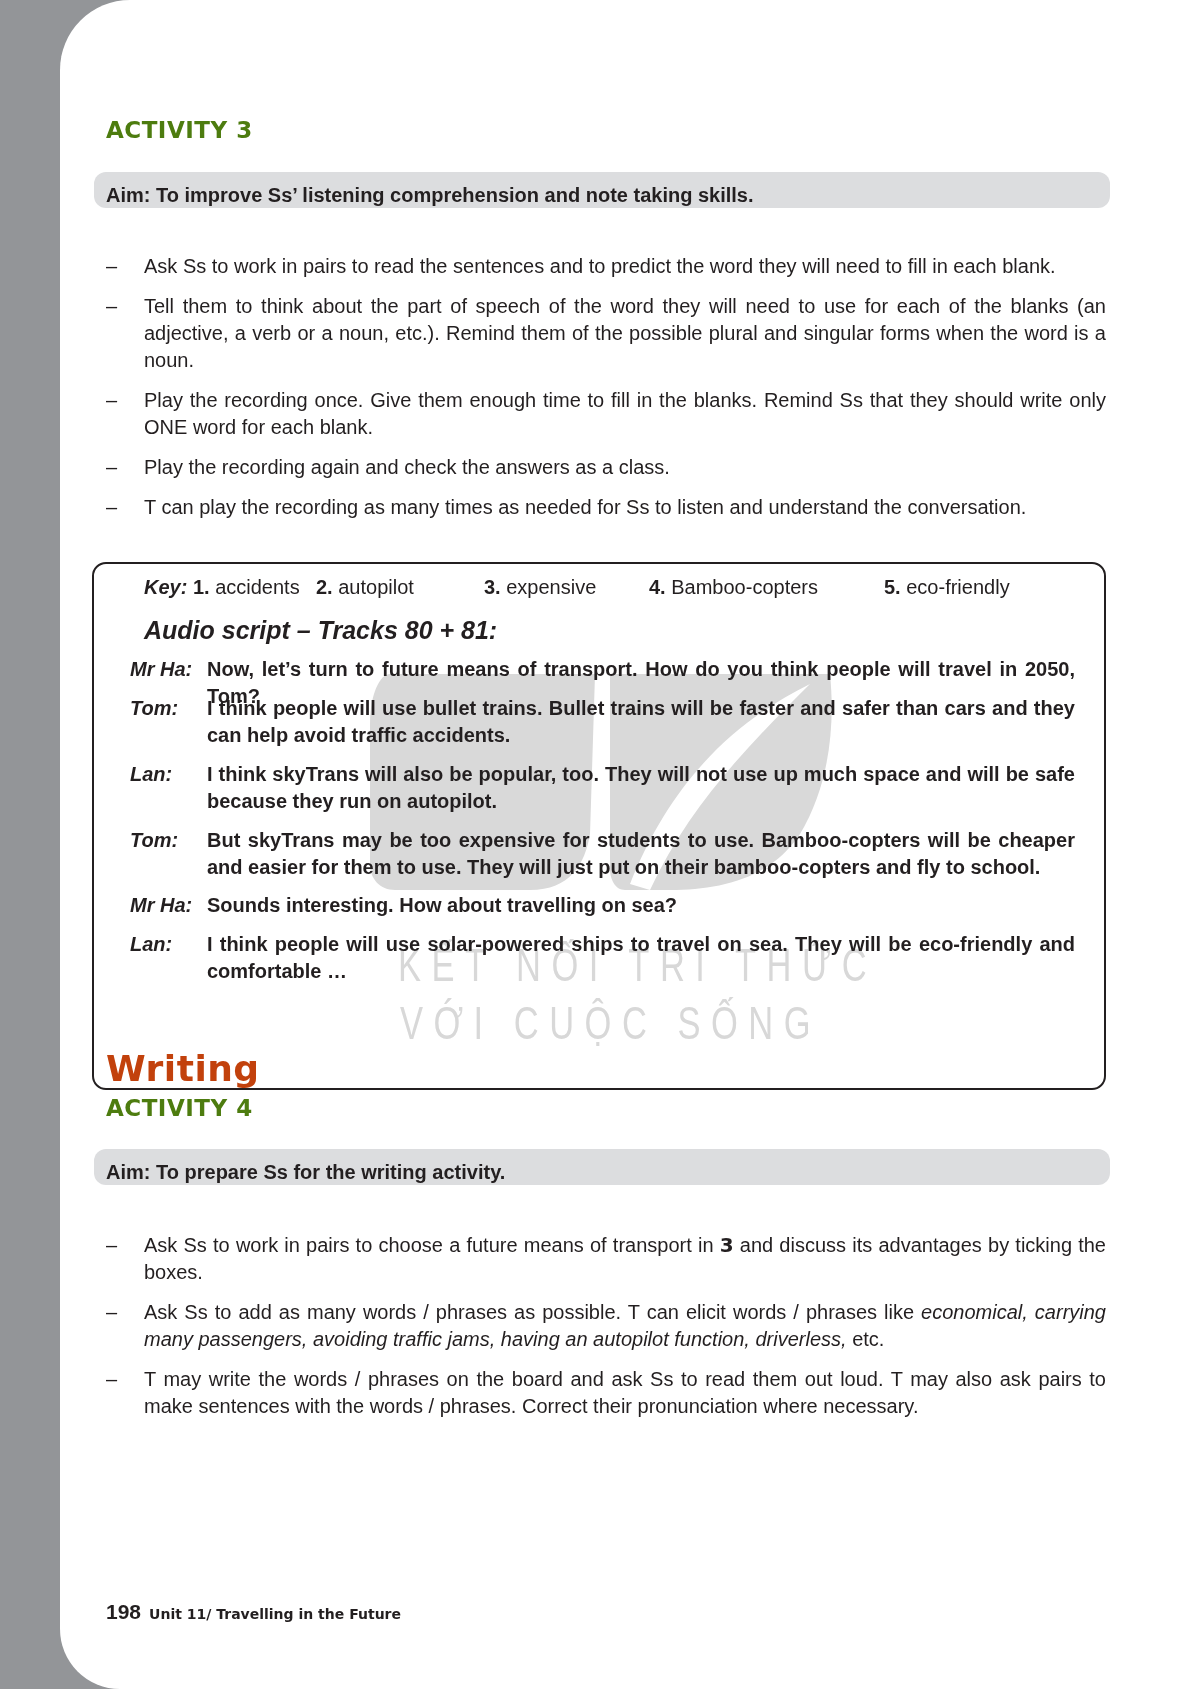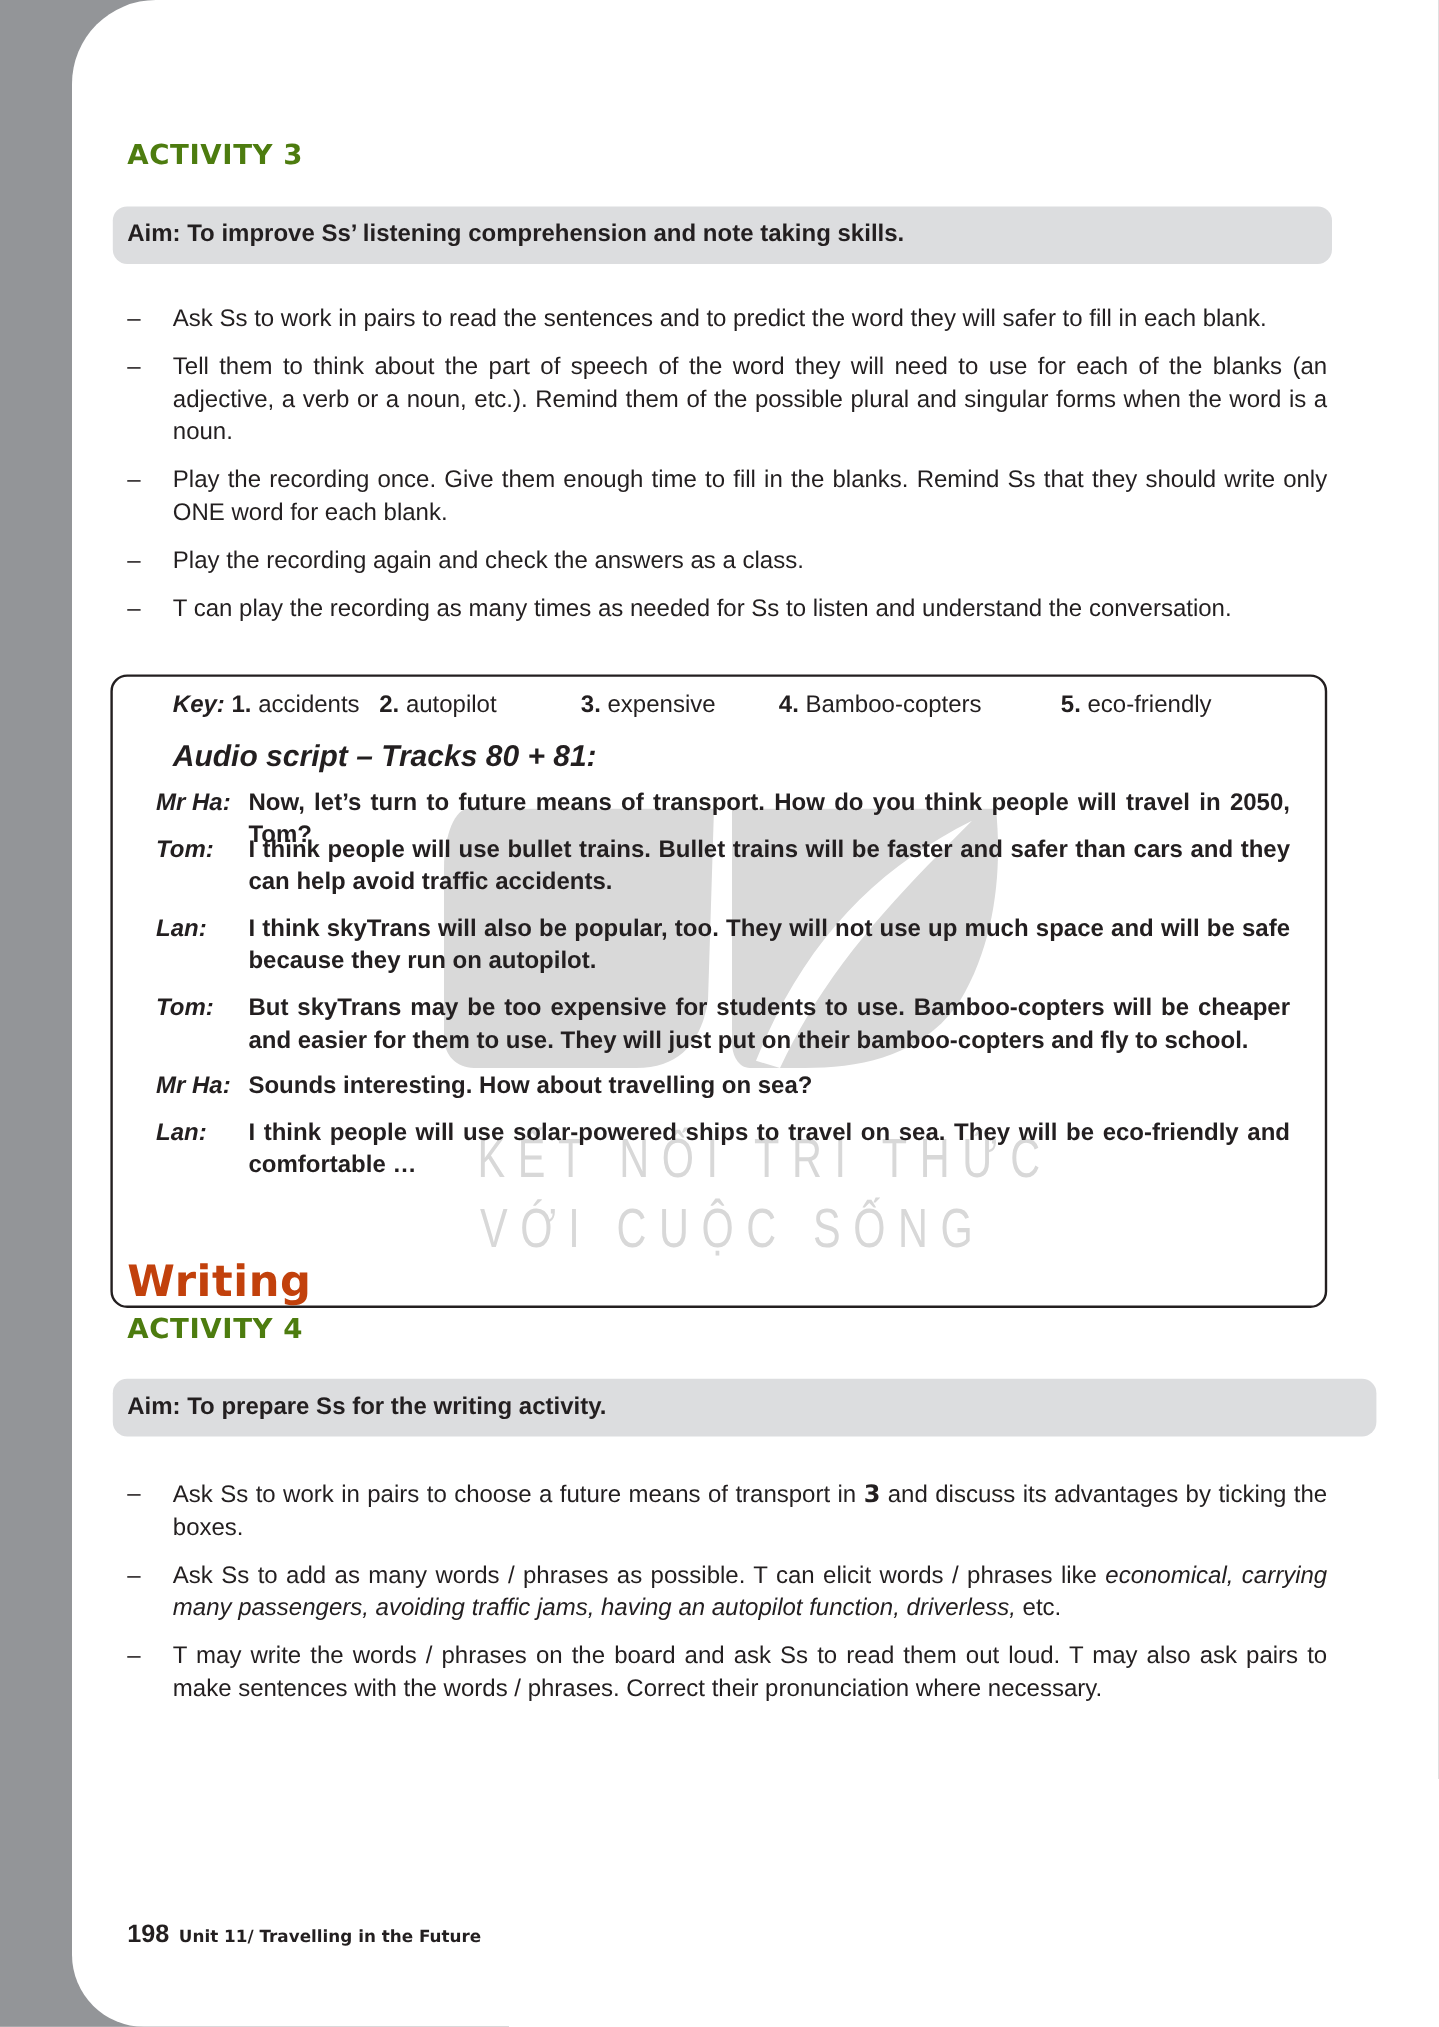--- a/index.html
+++ b/index.html
@@ -3,21 +3,21 @@
 <meta charset="utf-8">
 <style>
   html, body { margin:0; padding:0; }
   body { width:1199px; height:1689px; position:relative; background:#939598; overflow:hidden;
          font-family:"Liberation Sans", sans-serif; color:#231f20; }
   .page { position:absolute; left:60px; top:0; width:1139px; height:1689px; background:#fff;
           border-top-left-radius:70px; border-bottom-left-radius:60px; }
   .abs { position:absolute; }
   .heading { font-family:"DejaVu Sans", sans-serif; font-weight:900; font-size:23px; letter-spacing:0.5px; color:#4d7c0f; }
   .section { font-family:"DejaVu Sans", sans-serif; font-weight:900; font-size:36px; color:#c2410c; letter-spacing:0.5px; }
-  .aim { left:94px; width:1016px; height:48px; background:#dcdddf; border-radius:12px; }
+  .aim { left:94px; width:1016px; height:36px; background:#dcdddf; border-radius:12px; }
   .aim span { position:absolute; left:12px; top:12px; font-weight:bold; font-size:20px; color:#231f20; }
   .bullets { left:104px; width:1000px; font-size:20px; line-height:27px; }
   .bullet { position:relative; padding-left:38px; margin-bottom:13px; text-align:justify; }
   .bullet .dash { position:absolute; left:0; top:0; }
   .keybox { left:92px; top:562px; width:1014px; height:528px; border:2px solid #231f20; border-radius:14px; box-sizing:border-box; }
   .keyrow { position:absolute; left:50px; top:12px; font-size:20px; white-space:nowrap; }
   .keyrow b { font-weight:bold; }
   .keyitem { position:absolute; top:0; }
   .audiotitle { position:absolute; left:50px; top:52px; font-size:25px; font-weight:bold; font-style:italic; }
   .dlg { position:absolute; left:36px; width:945px; font-size:20px; line-height:27px;font-weight:bold; }
@@ -43,21 +43,21 @@
   <div class="wmtext" style="left:338px;top:938px;">KẾT NỐI TRI THỨC</div>
   <div class="wmtext" style="left:340px;top:996px;">VỚI CUỘC SỐNG</div>
 
   <div class="abs heading" style="left:46px;top:117px;">ACTIVITY 3</div>
 
   <div class="abs aim" style="left:34px;top:172px;">
     <span>Aim: To improve Ss’ listening comprehension and note taking skills.</span>
   </div>
 
   <div class="abs bullets" style="left:46px;top:253px;width:1000px;">
-    <div class="bullet"><span class="dash">–</span><span>Ask Ss to work in pairs to read the sentences and to predict the word they will safer to fill in each blank.</span></div>
+    <div class="bullet"><span class="dash">–</span><span>Ask Ss to work in pairs to read the sentences and to predict the word they will need to fill in each blank.</span></div>
     <div class="bullet"><span class="dash">–</span><span>Tell them to think about the part of speech of the word they will need to use for each of the blanks (an adjective, a verb or a noun, etc.). Remind them of the possible plural and singular forms when the word is a noun.</span></div>
     <div class="bullet"><span class="dash">–</span><span>Play the recording once. Give them enough time to fill in the blanks. Remind Ss that they should write only ONE word for each blank.</span></div>
     <div class="bullet" style="margin-bottom:13px;"><span class="dash">–</span><span>Play the recording again and check the answers as a class.</span></div>
     <div class="bullet"><span class="dash">–</span><span>T can play the recording as many times as needed for Ss to listen and understand the conversation.</span></div>
   </div>
 
   <div class="abs keybox" style="left:32px;">
     <div class="keyrow">
       <span class="keyitem" style="left:0;"><b><i>Key:</i></b> <b>1.</b> <span>accidents</span></span>
       <span class="keyitem" style="left:172px;"><b>2.</b> <span>autopilot</span></span>
@@ -89,21 +89,21 @@
     </div>
     <div class="dlg" style="top:367px;">
       <span class="spk">Lan:</span>
       <div class="txt">I think people will use solar-powered ships to travel on sea. They will be eco-friendly and comfortable …</div>
     </div>
   </div>
 
   <div class="abs section" style="left:46px;top:1048px;">Writing</div>
   <div class="abs heading" style="left:46px;top:1095px;">ACTIVITY 4</div>
 
-  <div class="abs aim" style="left:34px;top:1149px;padding-left:37px;">
+  <div class="abs aim" style="left:34px;top:1149px;">
     <span>Aim: To prepare Ss for the writing activity.</span>
   </div>
 
   <div class="abs bullets" style="left:46px;top:1232px;width:1000px;">
     <div class="bullet"><span class="dash">–</span><span>Ask Ss to work in pairs to choose a future means of transport in </span><span class="num3">3</span><span> and discuss its advantages by ticking the boxes.</span></div>
     <div class="bullet"><span class="dash">–</span><span>Ask Ss to add as many words / phrases as possible. T can elicit words / phrases like </span><i>economical, carrying many passengers, avoiding traffic jams, having an autopilot function, driverless,</i><span> etc.</span></div>
     <div class="bullet"><span class="dash">–</span><span>T may write the words / phrases on the board and ask Ss to read them out loud. T may also ask pairs to make sentences with the words / phrases. Correct their pronunciation where necessary.</span></div>
   </div>
 
   <div class="abs footer" style="left:46px;">

